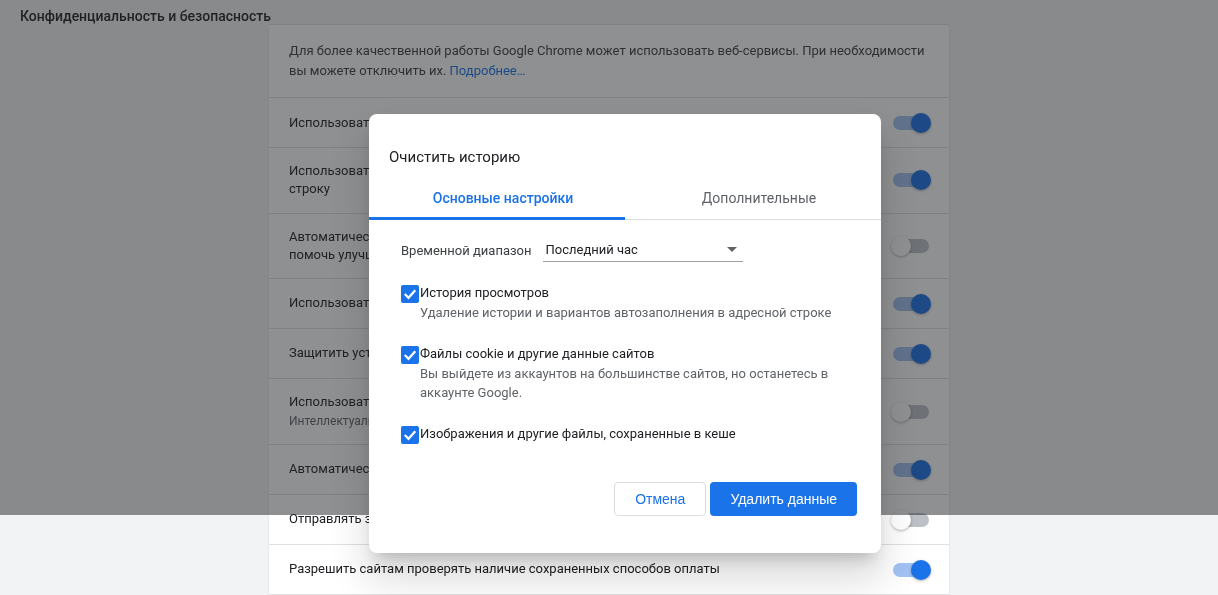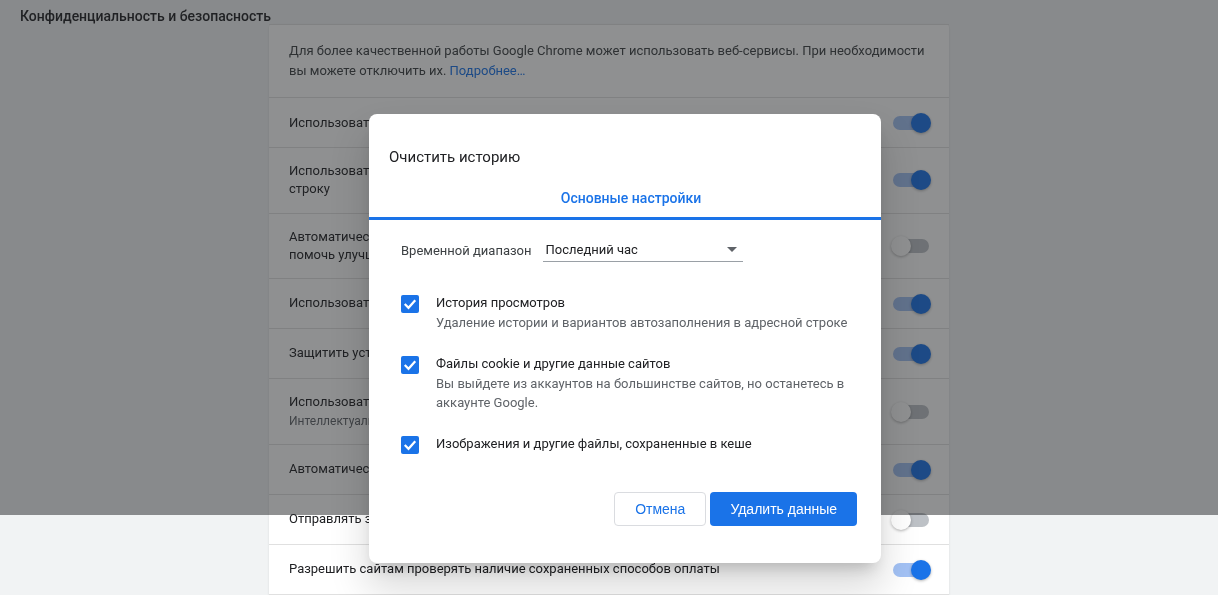--- a/index.html
+++ b/index.html
@@ -118,21 +118,21 @@
     background: #1a73e8;
   }
   .dialog-body {
     padding: 18px 32px 0 32px;
   }
   .time-row {
     display: flex;
     align-items: center;
     gap: 12px;
     font-size: 13px;
-    margin-bottom: 32px;
+    margin-bottom: 22px;
   }
   .time-row label { color: #3c4043; }
   .select {
     flex: 0 0 auto;
     display: flex;
     align-items: center;
     justify-content: space-between;
     width: 200px;
     border-bottom: 1px solid #9aa0a6;
     padding: 4px 6px 4px 2px;
@@ -141,21 +141,21 @@
     cursor: pointer;
   }
   .select .caret {
     width: 0; height: 0;
     border-left: 5px solid transparent;
     border-right: 5px solid transparent;
     border-top: 5px solid #5f6368;
   }
   .check-row {
     display: flex;
-    gap: 17px;
+    gap: 1px;
     margin-bottom: 22px;
     align-items: flex-start;
   }
   .checkbox {
     width: 18px; height: 18px;
     border-radius: 2px;
     background: #1a73e8;
     flex-shrink: 0;
     margin-top: 1px;
     position: relative;
@@ -291,20 +291,21 @@
     </div>
 
   </div>
 
   <div class="scrim"></div>
 
   <div class="dialog">
     <div class="dialog-title">Очистить историю</div>
     <div class="tabs">
       <div class="tab active">Основные настройки</div>
+      <div class="tab">Дополнительные</div>
     </div>
     <div class="dialog-body">
       <div class="time-row">
         <label>Временной диапазон</label>
         <div class="select">
           <span>Последний час</span>
           <span class="caret"></span>
         </div>
       </div>
 

